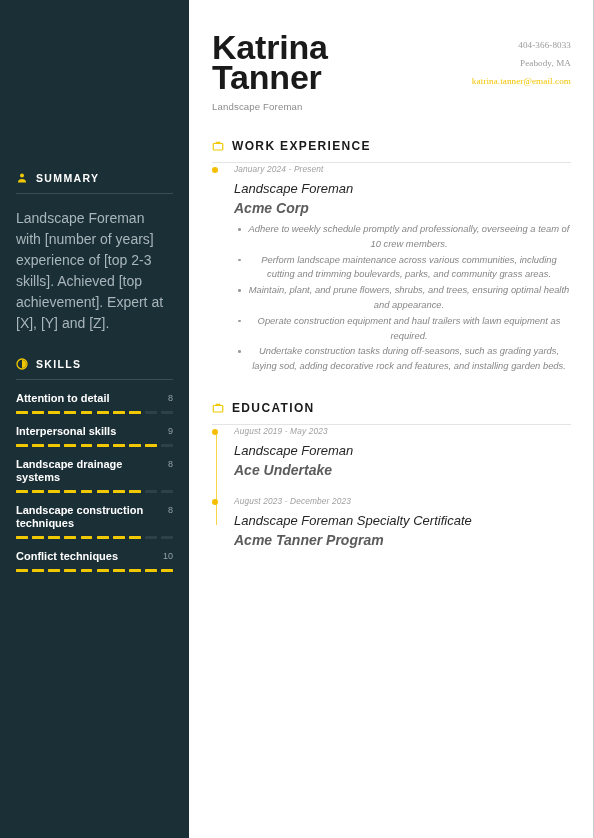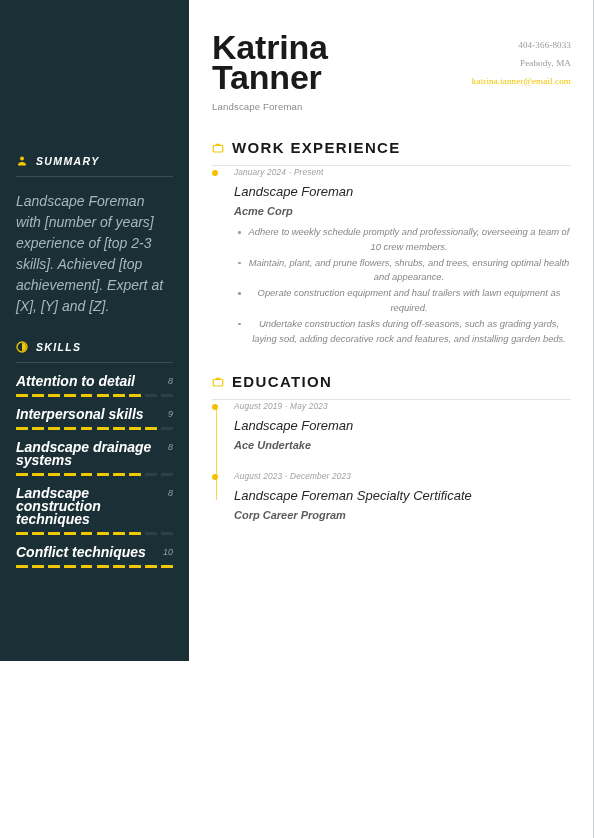--- a/index.html
+++ b/index.html
@@ -20,25 +20,24 @@
     box-sizing: border-box;
     border-right: 1px solid #c9cdd0;
     display: flex;
   }
 
   
   .sidebar {
     width: 189px;
     min-width: 189px;
     background: #1b2f36;
-    height: 661px;
+    height: 838px;
     box-sizing: border-box;
-    padding: 0 16px;
+    padding: 17px 16px;
     position: relative;
-    font-style: italic;
   }
   .sidebar-spacer { height: 155px; }
 
   .side-section { margin-bottom: 24px; }
 
   .side-head {
     display: flex;
     align-items: center;
     gap: 8px;
     padding-bottom: 9px;
@@ -66,21 +65,21 @@
   
   .skill { margin-bottom: 11px; }
   .skill-row {
     display: flex;
     align-items: flex-start;
     justify-content: space-between;
     gap: 8px;
   }
   .skill-name {
     color: #ffffff;
-    font-size: 14px;
+    font-size: 11px;
     font-weight: bold;
     line-height: 13px;
     flex: 1;
   }
   .skill-score {
     color: #93a2a8;
     font-size: 9px;
     line-height: 13px;
     flex-shrink: 0;
   }
@@ -141,21 +140,21 @@
 
   
   .section { margin-top: 27px; }
   .sec-head {
     display: flex;
     align-items: center;
     gap: 8px;
     padding-bottom: 9px;
   }
   .sec-title {
-    font-size: 15px;
+    font-size: 12px;
     font-weight: bold;
     color: #1a1a1a;
     letter-spacing: 1.35px;
     text-transform: uppercase;
   }
   .sec-rule {
     height: 1px;
     background: #e2e4e6;
   }
 
@@ -190,21 +189,21 @@
     letter-spacing: 0.15px;
     line-height: 12px;
   }
   .e-title {
     font-size: 13px;
     color: #262626;
     margin-top: 5px;
     line-height: 17px;
   }
   .e-org {
-    font-size: 11px;
+    font-size: 14px;
     font-weight: bold;
     color: #5c5c5c;
     margin-top: 5px;
     line-height: 13px;
   }
   .e-bullets {
     margin: 7px 0 0 0;
     padding-left: 13px;
     list-style: none;
     text-align: center;
@@ -384,20 +383,21 @@
       </div>
       <div class="sec-rule"></div>
       <div class="timeline" id="work-timeline">
           <div class="entry">
             <span class="dot"></span>
             <div class="e-date">January 2024 - Present</div>
             <div class="e-title">Landscape Foreman</div>
             <div class="e-org">Acme Corp</div>
             <ul class="e-bullets">
               <li>Adhere to weekly schedule promptly and professionally, overseeing a team of 10 crew members.</li>
+              <li>Perform landscape maintenance across various communities, including cutting and trimming boulevards, parks, and community grass areas.</li>
               <li>Maintain, plant, and prune flowers, shrubs, and trees, ensuring optimal health and appearance.</li>
               <li>Operate construction equipment and haul trailers with lawn equipment as required.</li>
               <li>Undertake construction tasks during off-seasons, such as grading yards, laying sod, adding decorative rock and features, and installing garden beds.</li>
             </ul>
           </div>
         </div>
     </section>
 
     <section class="section">
       <div class="sec-head">
@@ -415,19 +415,19 @@
           <div class="entry">
             <span class="dot"></span>
             <div class="e-date">August 2019 - May 2023</div>
             <div class="e-title">Landscape Foreman</div>
             <div class="e-org">Ace Undertake</div>
           </div>
           <div class="entry">
             <span class="dot"></span>
             <div class="e-date">August 2023 - December 2023</div>
             <div class="e-title">Landscape Foreman Specialty Certificate</div>
-            <div class="e-org">Corp Career Program</div>
+            <div class="e-org">Acme Tanner Program</div>
           </div>
         </div>
     </section>
 
   </main>
 </div>
 
 </body></html>

